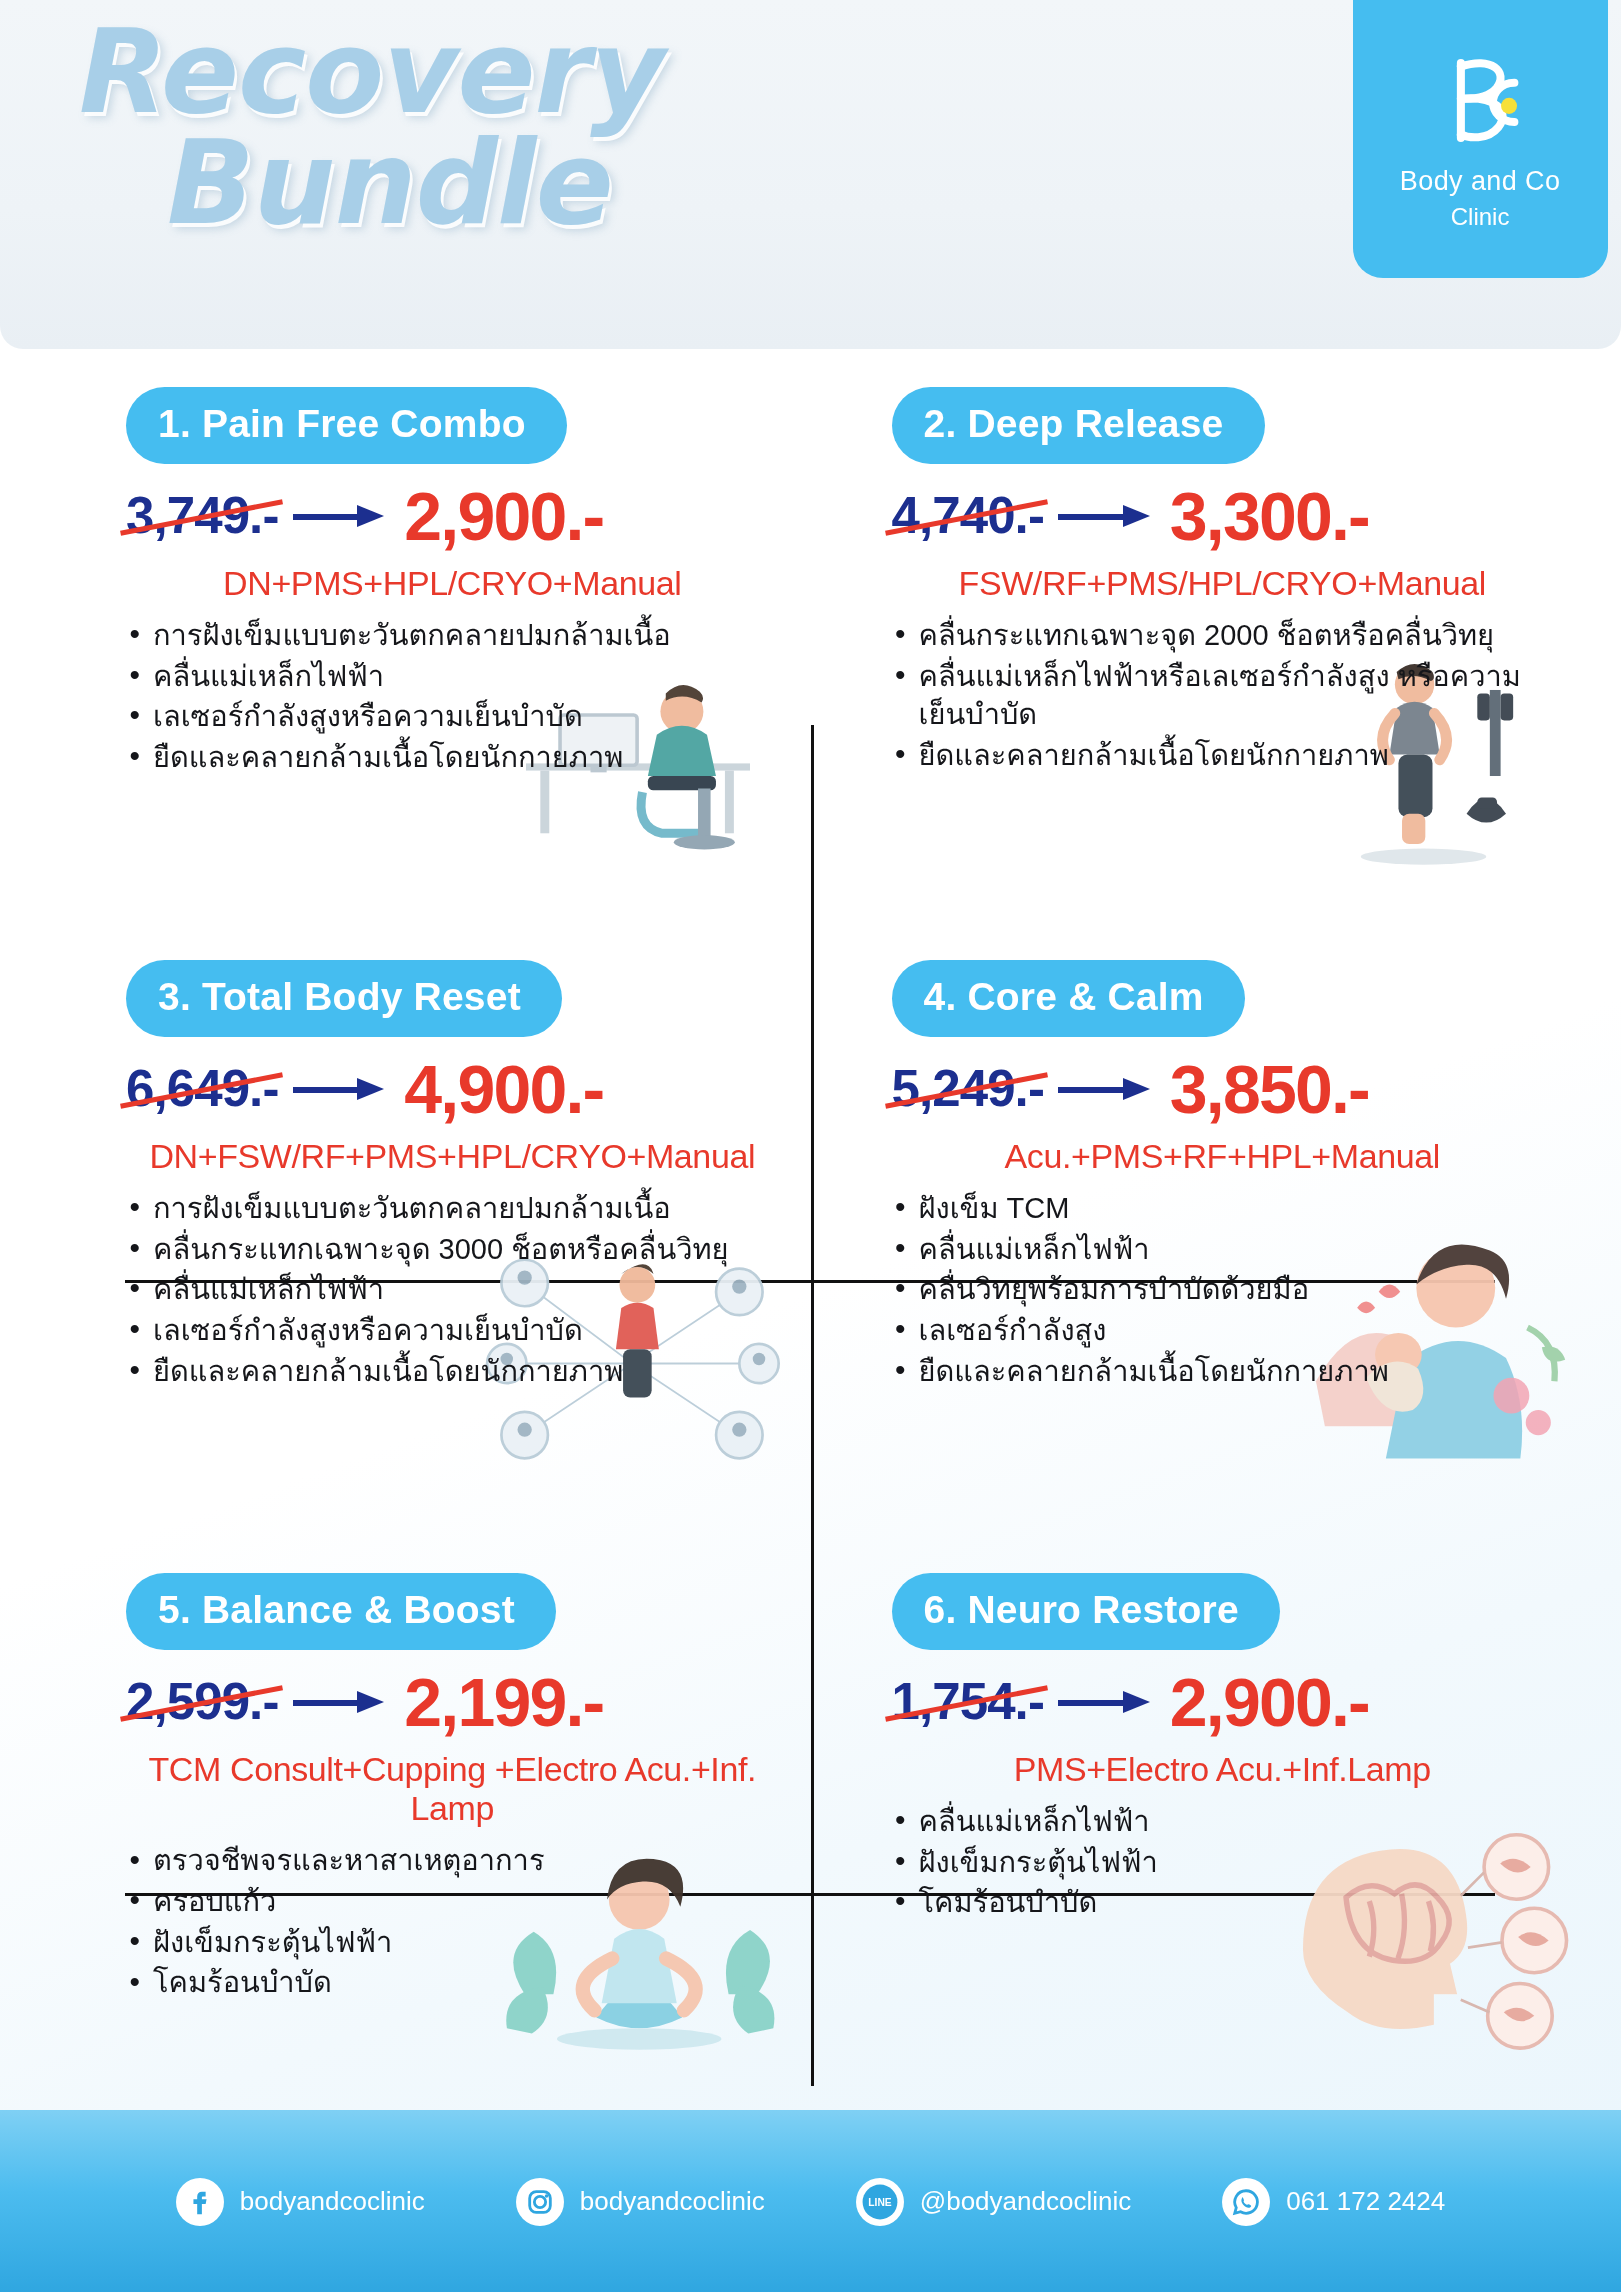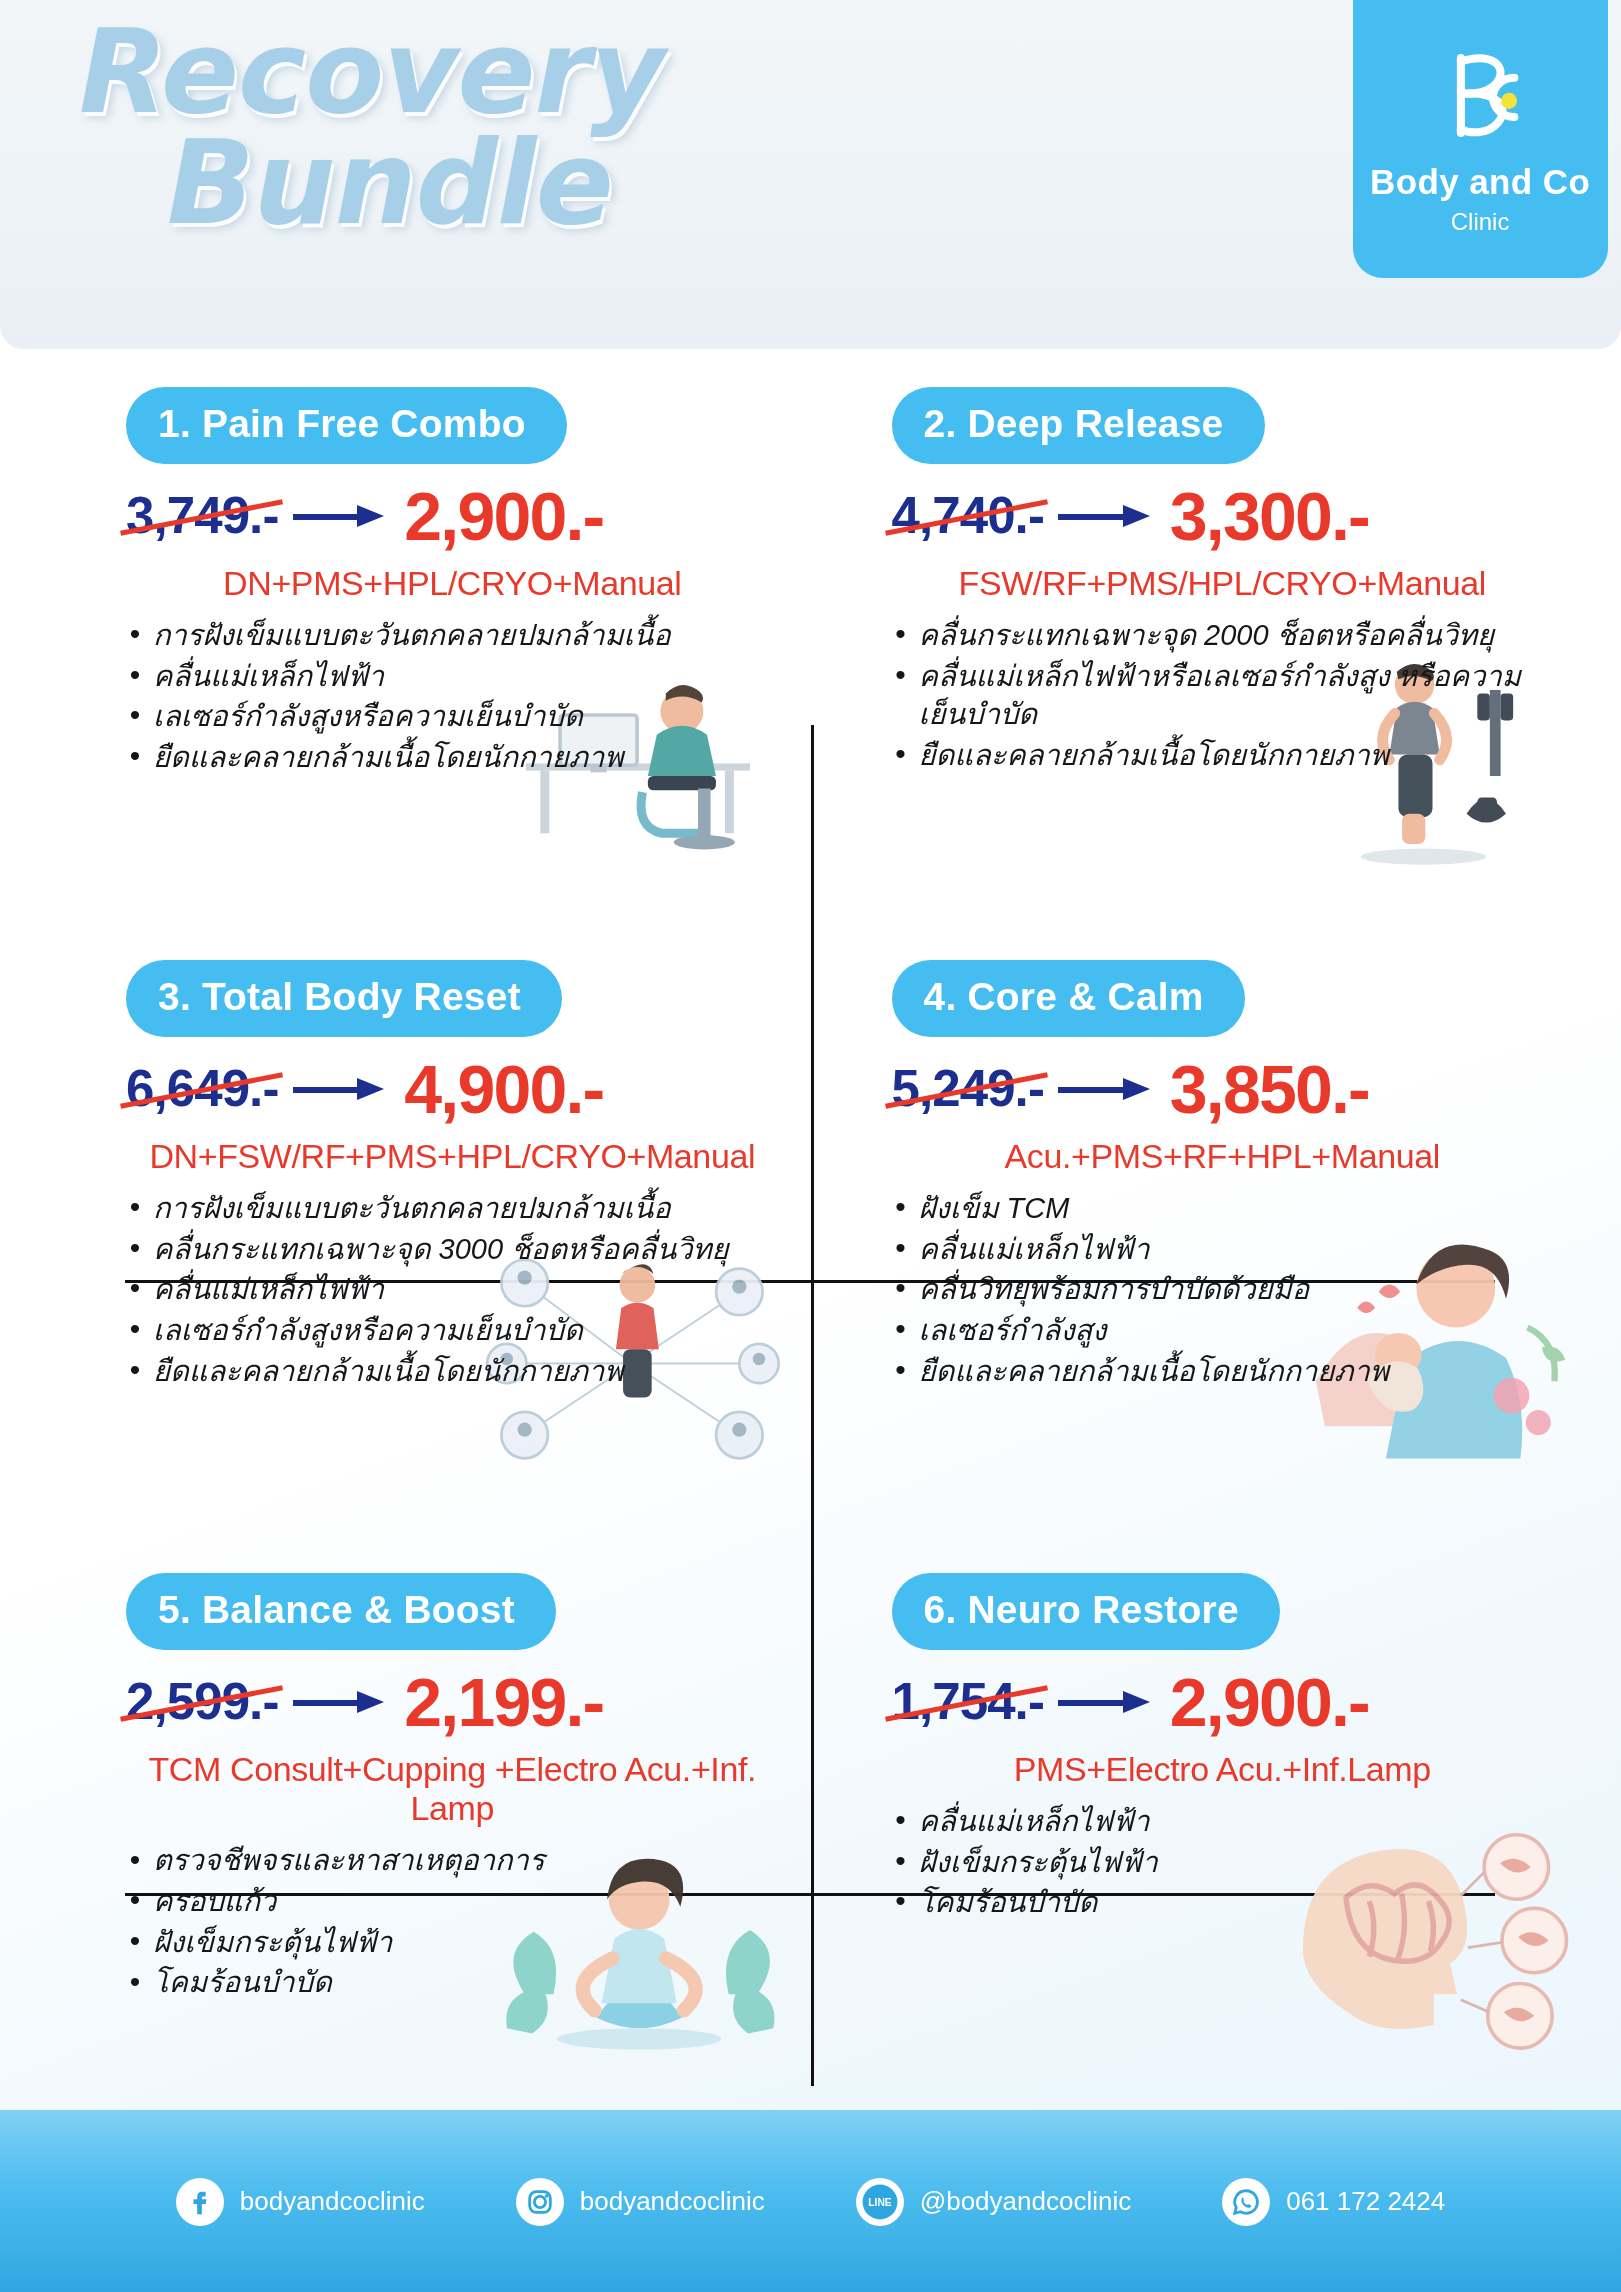--- a/index.html
+++ b/index.html
@@ -59,23 +59,23 @@
     justify-content: center;
     color: #ffffff;
   }
   .logo-mark {
     position: relative;
     width: 107px;
     height: 107px;
     margin-bottom: 12.5px;
   }
   .logo-name {
-    font-size: 35px;
+    font-size: 27px;
     letter-spacing: 0.4px;
-    font-weight: 700;
+    font-weight: 400;
   }
   .logo-sub {
     font-size: 24px;
     margin-top: 6.3px;
     font-weight: 400;
   }
   
   .grid {
     position: relative;
     width: 1621px;
@@ -188,21 +188,20 @@
     line-height: 1.16;
     font-weight: 400;
     letter-spacing: -0.4px;
     text-align: center;
   }
   ul.bullets {
     margin-top: 12.5px;
     list-style: none;
     position: relative;
     z-index: 3;
-    font-style: italic;
   }
   ul.bullets li {
     position: relative;
     font-size: 29px;
     line-height: 1.34;
     color: #15161a;
     padding-left: 27px;
     margin-bottom: 1.8px;
   }
   ul.bullets li::before {

